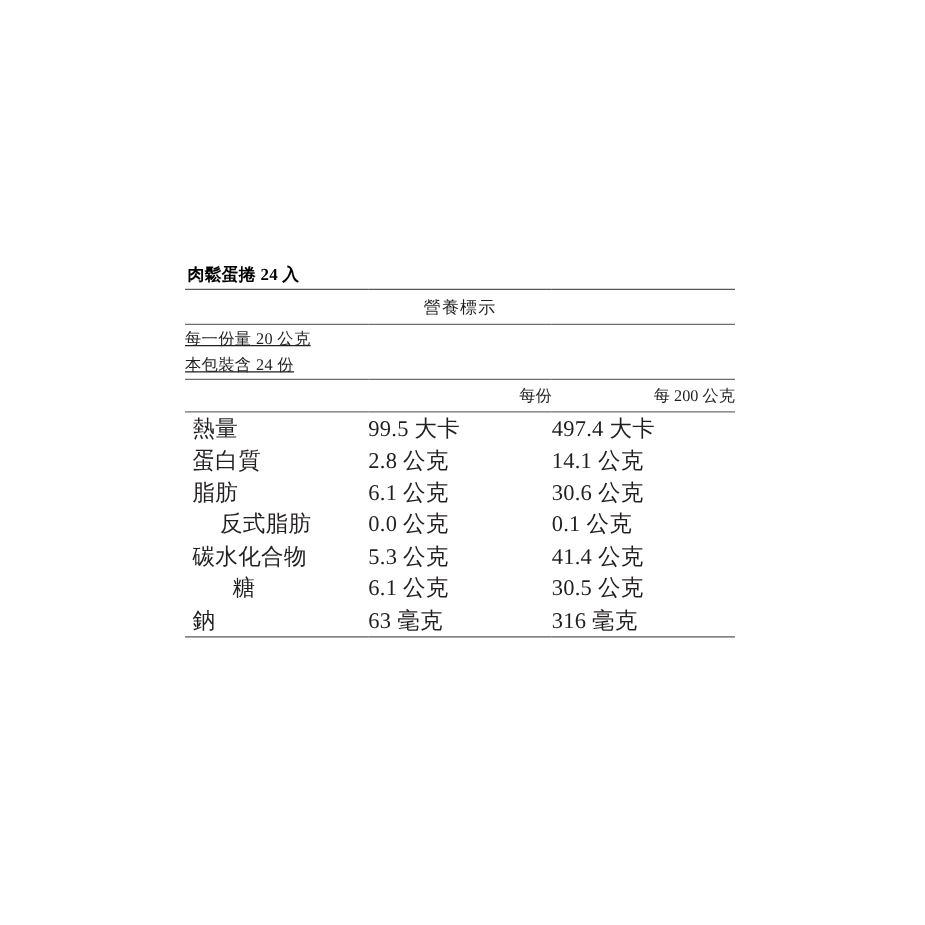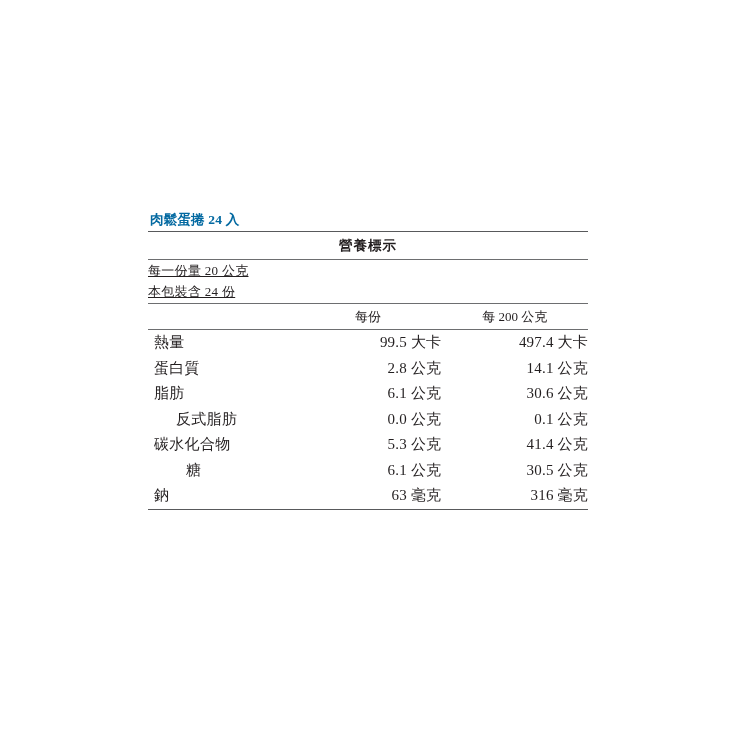--- a/index.html
+++ b/index.html
@@ -27,40 +27,40 @@
     position: absolute;
     left: 148px;
     top: 212px;
     width: 440px;
   }
   .product-title {
     font-family: "Liberation Serif", serif;
     font-weight: bold;
     font-size: 13.5px;
     line-height: 16px;
-    color: #0369a1;
+    color: #000000;
     margin: 0 0 3px 2px;
     letter-spacing: 0.2px;
     white-space: nowrap;
   }
   table.nutrition {
     width: 440px;
     border-collapse: collapse;
     font-size: 13px;
     color: #231f20;
     background: #fff;
     table-layout: fixed;
   }
   table.nutrition td {
     padding: 0;
     vertical-align: middle;
   }
   .bd-top { border-top: 1px solid #6d6e70; }
   .bd-bot { border-bottom: 1px solid #6d6e70; }
-  .outer-top { border-top: 1.1px solid #58595b; font-weight: bold; }
+  .outer-top { border-top: 1.1px solid #58595b; }
   .outer-bot { border-bottom: 1.1px solid #58595b; }
 
   .row-head td {
     text-align: center;
     height: 27px;
     font-size: 13.5px;
     letter-spacing: 1px;
   }
   .row-serving td {
     height: 21px;
@@ -68,41 +68,41 @@
     font-size: 13px;
     letter-spacing: 0.3px;
     text-decoration: underline;
   }
   .row-serving.second td {
     height: 22px;
   }
   .col-head td {
     height: 25px;
     font-size: 13px;
-    text-align: center;
+    text-align: right;
   }
   .col-head td.blank { text-align: left; }
 
   .data-row td {
     height: 25.5px;
-    font-size: 15px;
+    font-size: 18px;
   }
   .data-row td.name {
     padding-left: 6px;
     text-align: left;
     letter-spacing: 0.3px;
   }
   .data-row td.name.indent {
     padding-left: 28px;
   }
   .data-row td.name.indent2 {
     padding-left: 38px;
   }
   .data-row td.val {
-    text-align: right;
+    text-align: left;
     letter-spacing: 0.2px;
     margin-top: 12px;
   }
 </style>
 </head>
 <body>
 
 <div id="page">
   <div id="label-wrap">
 

